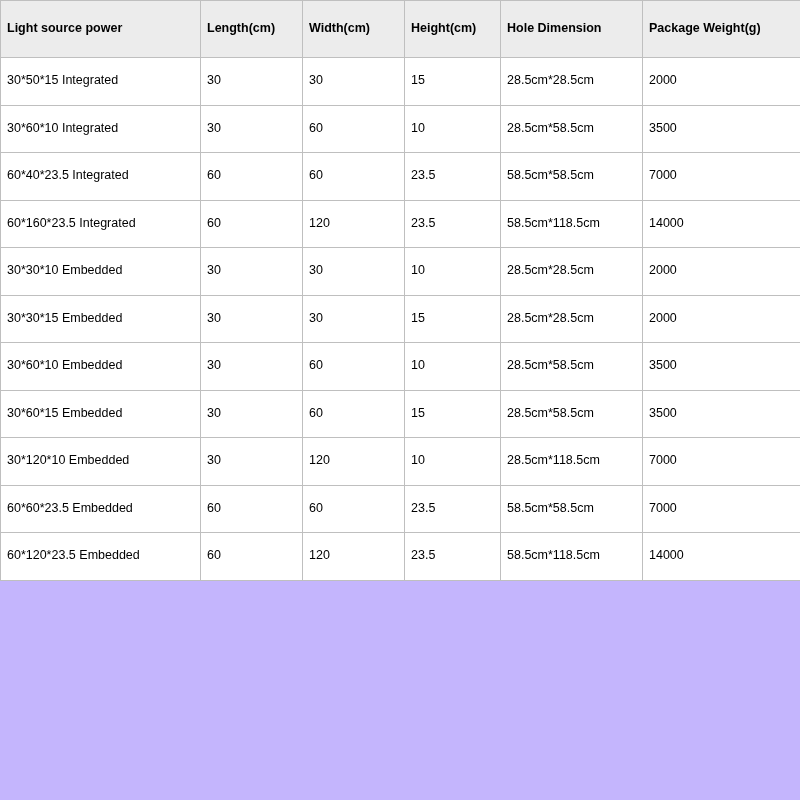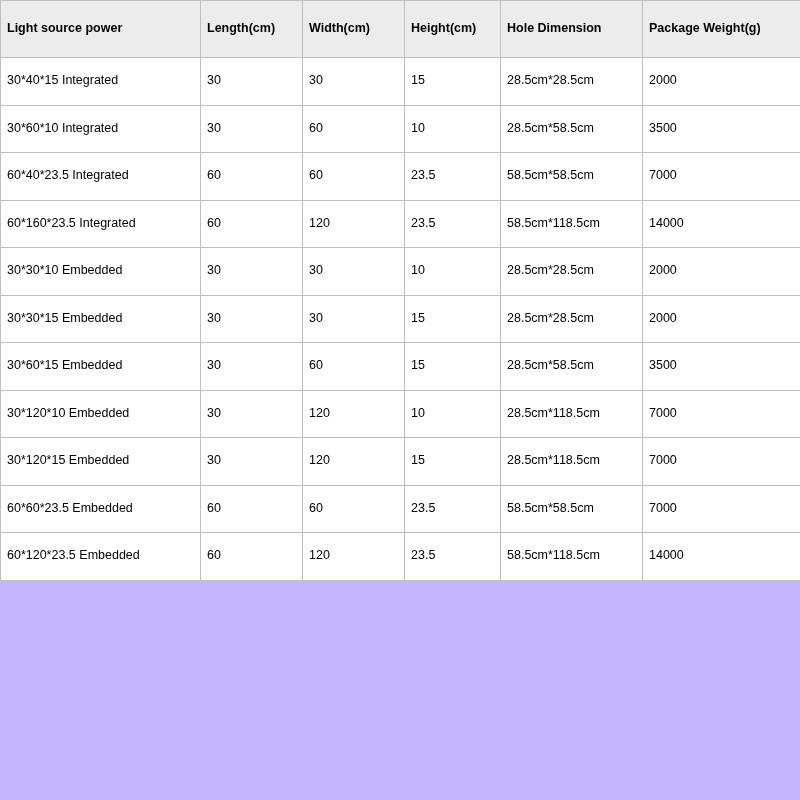--- a/index.html
+++ b/index.html
@@ -71,21 +71,21 @@
           <th>Light source power</th>
           <th>Length(cm)</th>
           <th>Width(cm)</th>
           <th>Height(cm)</th>
           <th>Hole Dimension</th>
           <th>Package Weight(g)</th>
         </tr>
     </thead>
     <tbody>
         <tr>
-          <td>30*40*15 Integrated</td>
+          <td>30*50*15 Integrated</td>
           <td>30</td>
           <td>30</td>
           <td>15</td>
           <td>28.5cm*28.5cm</td>
           <td>2000</td>
         </tr>
         <tr>
           <td>30*60*10 Integrated</td>
           <td>30</td>
           <td>60</td>
@@ -119,40 +119,40 @@
         </tr>
         <tr>
           <td>30*30*15 Embedded</td>
           <td>30</td>
           <td>30</td>
           <td>15</td>
           <td>28.5cm*28.5cm</td>
           <td>2000</td>
         </tr>
         <tr>
+          <td>30*60*10 Embedded</td>
+          <td>30</td>
+          <td>60</td>
+          <td>10</td>
+          <td>28.5cm*58.5cm</td>
+          <td>3500</td>
+        </tr>
+        <tr>
           <td>30*60*15 Embedded</td>
           <td>30</td>
           <td>60</td>
           <td>15</td>
           <td>28.5cm*58.5cm</td>
           <td>3500</td>
         </tr>
         <tr>
           <td>30*120*10 Embedded</td>
           <td>30</td>
           <td>120</td>
           <td>10</td>
-          <td>28.5cm*118.5cm</td>
-          <td>7000</td>
-        </tr>
-        <tr>
-          <td>30*120*15 Embedded</td>
-          <td>30</td>
-          <td>120</td>
-          <td>15</td>
           <td>28.5cm*118.5cm</td>
           <td>7000</td>
         </tr>
         <tr>
           <td>60*60*23.5 Embedded</td>
           <td>60</td>
           <td>60</td>
           <td>23.5</td>
           <td>58.5cm*58.5cm</td>
           <td>7000</td>

